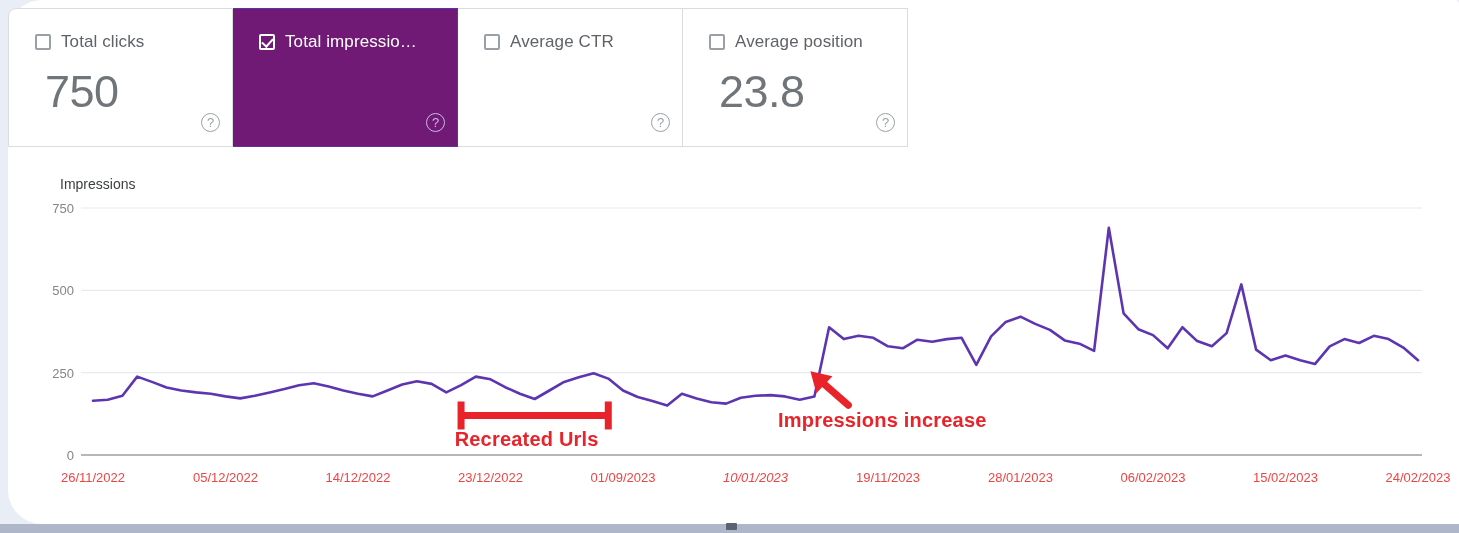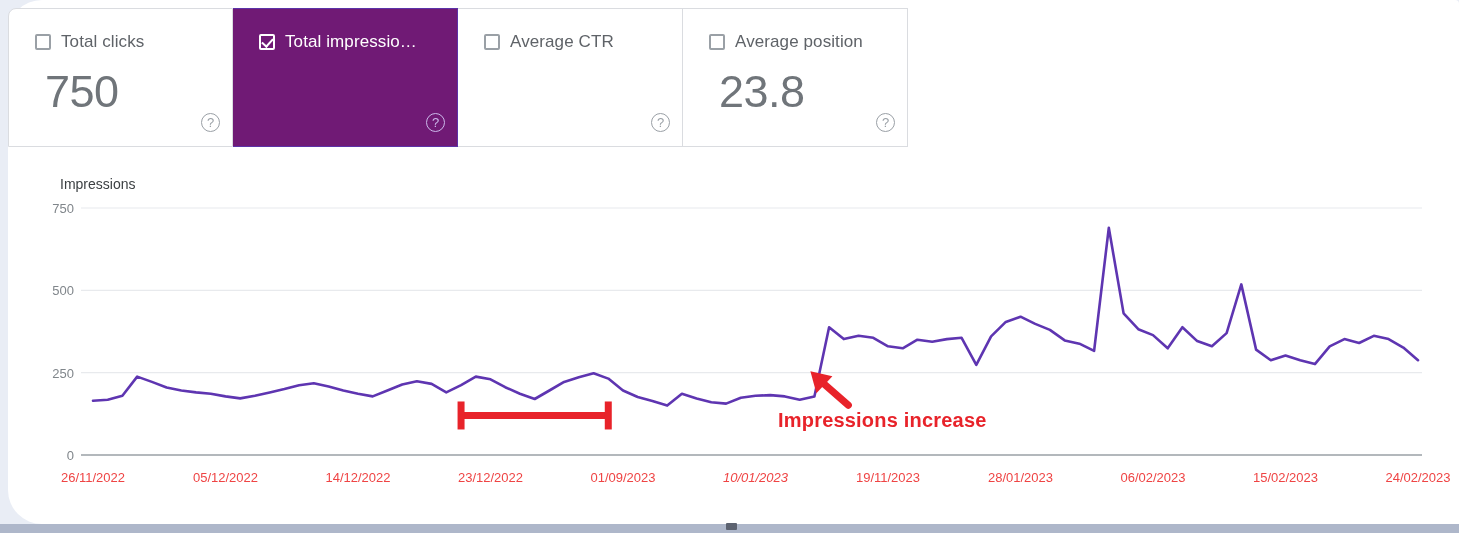--- a/index.html
+++ b/index.html
@@ -271,17 +271,18 @@
         <div class="xlab" style="left: 482.5px;">23/12/2022</div>
         <div class="xlab" style="left: 615px;">01/09/2023</div>
         <div class="xlab" style="left: 747.5px; font-style: italic;">10/01/2023</div>
         <div class="xlab" style="left: 880px;">19/11/2023</div>
         <div class="xlab" style="left: 1012.5px;">28/01/2023</div>
         <div class="xlab" style="left: 1145px;">06/02/2023</div>
         <div class="xlab" style="left: 1277.5px;">15/02/2023</div>
         <div class="xlab" style="left: 1410px;">24/02/2023</div>
       </div>
 
+  <div class="annot-text" style="left: 446.667px; top: 428px;">Recreated Urls</div>
       <div class="annot-text" style="left: 770px; top: 409px;">Impressions increase</div>
     </div>
   <div id="bottom-edge"></div>
   <div id="resize-handle"></div>
 </div>
 
 </body></html>

